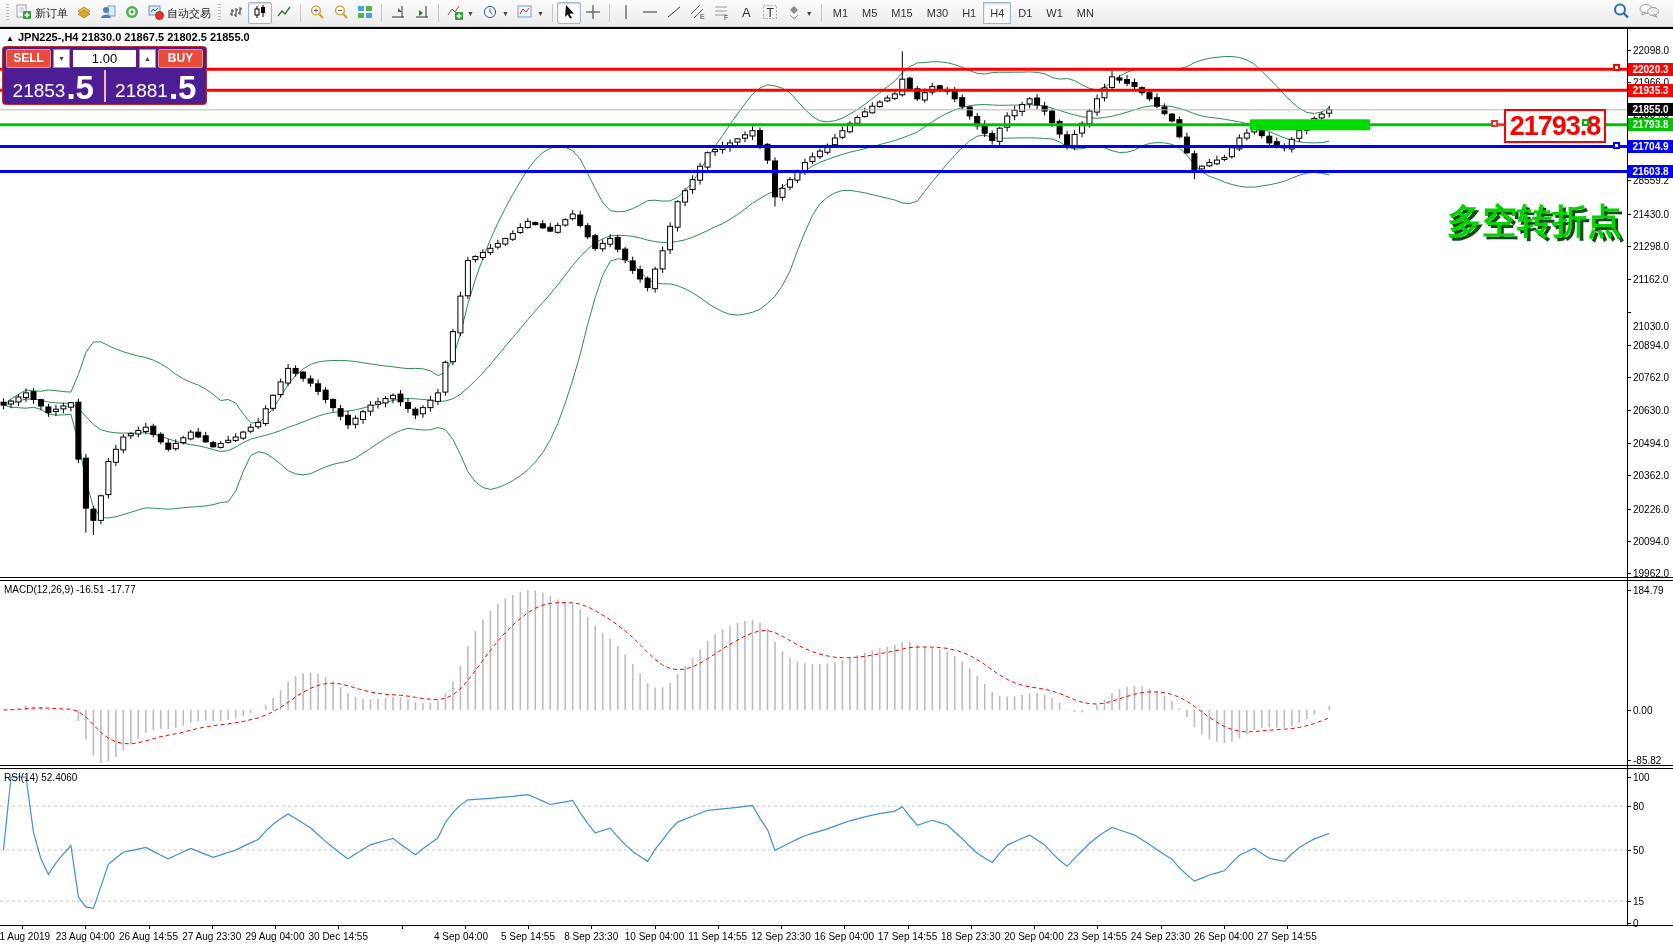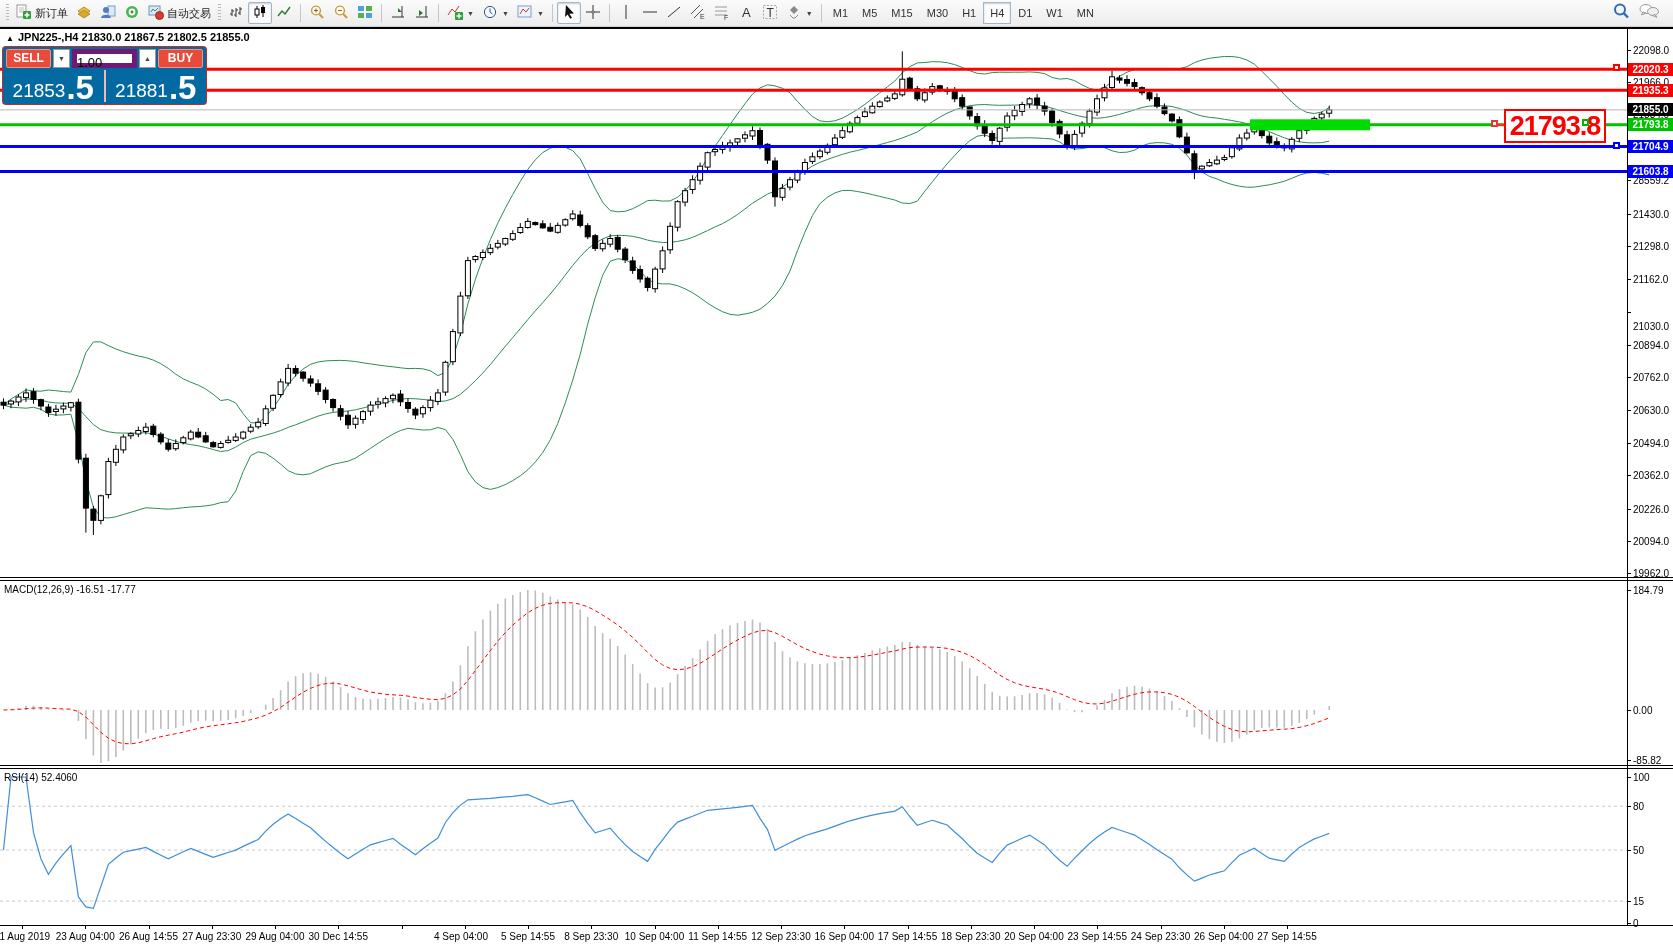--- a/index.html
+++ b/index.html
@@ -15,25 +15,25 @@
 .tf-btn{height:22px;padding:0 6px;font-size:11px;color:#333;border:1px solid transparent;display:flex;align-items:center}
 .tf-btn.pressed{background:#fdfdfd;border-color:#9fb6cc;box-shadow:inset 0 1px 2px #ccc}
 .tb-right{margin-left:auto;display:flex;align-items:center;gap:8px;padding-right:10px}
 
 #chart-top-frame{position:absolute;left:0;top:27px;width:1673px;height:2px;background:#000;z-index:5}
 #axis-border{position:absolute;left:1627px;top:27px;width:1px;height:898px;background:#000;z-index:8}
 .hsep{position:absolute;left:0;width:1673px;height:1px;background:#000;z-index:8}
 
 #ohlc-header{position:absolute;left:6px;top:31px;font-size:11px;font-weight:bold;color:#000;z-index:45;letter-spacing:0}
 #ohlc-header .tri{font-size:8px;margin-right:4px}
-.trade-panel{position:absolute;left:3px;top:47px;width:203px;height:57px;background:#0369a1;border-radius:3px;z-index:50;box-shadow:0 0 0 1px #bf2e22}
+.trade-panel{position:absolute;left:3px;top:47px;width:203px;height:57px;background:#4c1d95;border-radius:3px;z-index:50;box-shadow:0 0 0 1px #bf2e22}
 .tp-row1{display:flex;height:23px;align-items:center;padding:2px 3px;gap:2px}
 .tp-btn{flex:0 0 45px;height:19px;background:#e94b3b;border:1px solid #f09287;color:#fff;font-size:12px;font-weight:bold;text-align:center;line-height:17px;border-radius:2px;cursor:pointer}
 .tp-step{width:17px;height:19px;background:#fff;border:1px solid #9a9a9a;font-size:7px;line-height:17px;text-align:center;color:#444;cursor:pointer}
-.tp-vol{flex:1;height:19px;background:#fff;border:5px solid #701a75;font-size:13px;line-height:17px;text-align:left;color:#000}
+.tp-vol{flex:1;height:19px;background:#fff;border:1px solid #701a75;font-size:13px;line-height:17px;text-align:center;color:#000}
 .tp-prices{display:flex;height:32px}
 .tp-cell{flex:1;display:flex;align-items:flex-end;justify-content:center;color:#fff;padding-bottom:1px;cursor:pointer}
 .tp-cell.left{border-right:2px solid #f2b9b2}
 .tp-main{font-size:19px;font-weight:normal;line-height:1.05}
 .tp-big{font-size:33px;font-weight:bold;line-height:.8;margin-left:1px}
 #price-callout{position:absolute;left:1504px;top:109px;width:102px;height:34px;background:#fff;border:2px solid #f00;color:#f00;font-size:27px;font-weight:bold;display:flex;align-items:center;justify-content:center;z-index:30;letter-spacing:-1px}
 #callout-line{position:absolute;left:1494px;top:124px;width:10px;height:2px;background:#e33;z-index:29}
 #cn-note{position:absolute;left:1447px;top:198px;font-size:35px;font-weight:bold;color:#00d300;text-shadow:3px 3px 0 #0d4d14;z-index:20;font-family:"DejaVu Sans","Liberation Sans",sans-serif;white-space:nowrap}
 .handle{position:absolute;width:7px;height:7px;background:#fff;z-index:31}
 
@@ -841,20 +841,21 @@
         </div>
       <div class="tp-cell">
           <span class="tp-main">21881</span>
           <span class="tp-big">.5</span>
         </div>
     </div>
   </div>
 
   <div id="price-callout">21793.8</div>
   <div id="callout-line"></div>
+  <div id="cn-note">多空转折点</div>
 
   <div class="handle" style="left:1491px;top:120px;border:2px solid #e33"></div>
   <div class="handle" style="left:1582px;top:119px;border:2px solid #00b300"></div>
   <div class="handle" style="left:1613px;top:64px;border:2px solid #f00"></div>
   <div class="handle" style="left:1613px;top:142px;border:2px solid #00f"></div>
 
   <div id="gen-labels">
       <div class="ytick-mark" style="top: 49.8px;"></div>
       <div class="ytick-label" style="top: 44.8px;">22098.0</div>
       <div class="ytick-mark" style="top: 82.1479px;"></div>

